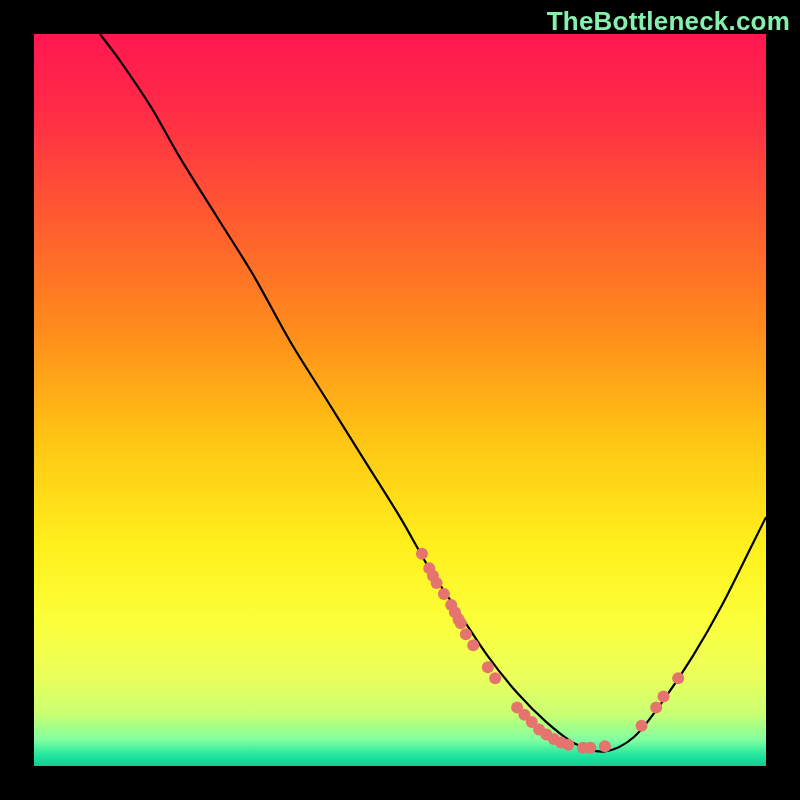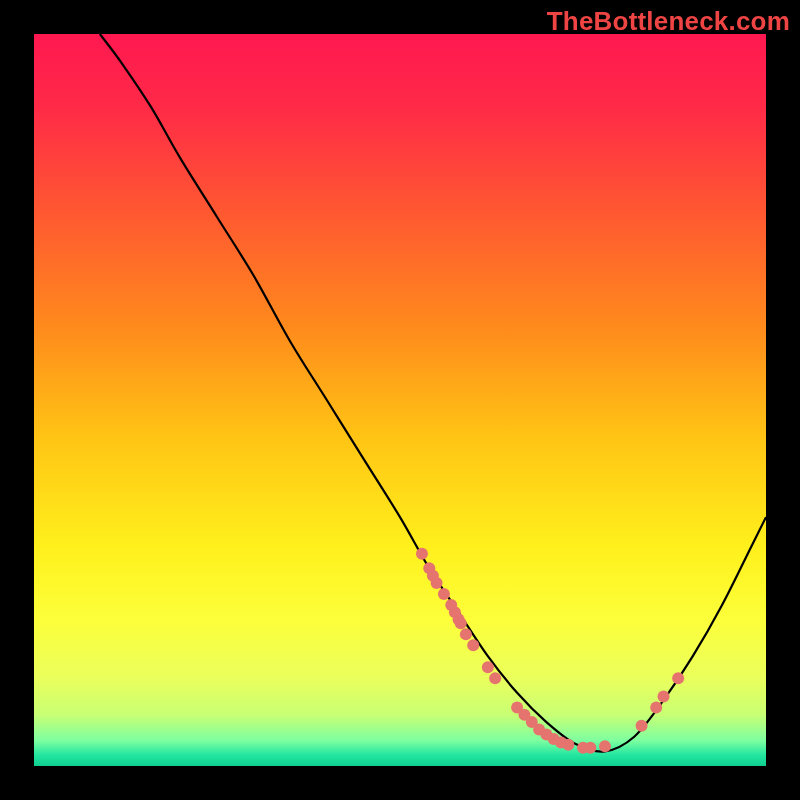--- a/index.html
+++ b/index.html
@@ -26,21 +26,21 @@
     overflow: hidden;
   }
   .gradient {
     position: absolute;
     inset: 0;
   }
   .watermark {
     position: absolute;
     top: 6px;
     right: 10px;
-    color: #ef4444;
+    color: #86efac;
     font-size: 26px;
     font-weight: bold;
     letter-spacing: 0.2px;
     user-select: none;
   }
   svg {
     position: absolute;
     inset: 0;
   }
 </style>

